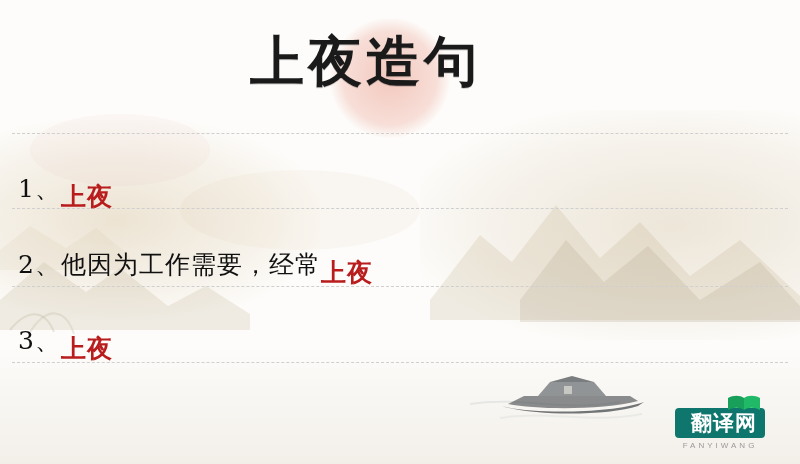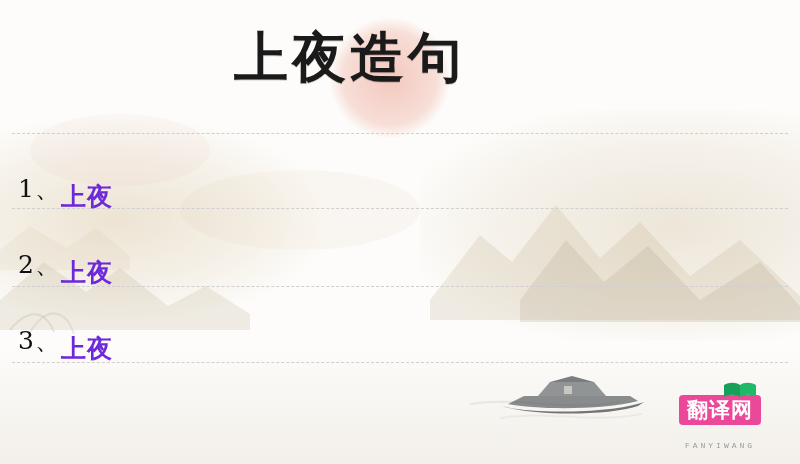--- a/index.html
+++ b/index.html
@@ -65,29 +65,29 @@
     inset: 0;
     width: 800px;
     height: 464px;
     opacity: 0.55;
   }
 
   
   .title {
     position: absolute;
     top: 28px;
-    left: 0;
+    left: 16px;
     width: 700px;
     text-align: center;
     font-size: 54px;
     line-height: 1.25;
     font-weight: bold;
     letter-spacing: 4px;
     color: #1a1a1a;
-    font-family: Liberation Mono, monospace;
+    font-family: Liberation Sans, sans-serif;
     text-shadow: 0 1px 0 rgba(0,0,0,0.18);
   }
 
   
   .rule {
     position: absolute;
     left: 12px;
     width: 776px;
     border-top: 1px dashed #cfcfcf;
     height: 0;
@@ -110,21 +110,21 @@
     align-items: center;
     font-size: 25px;
     color: #101010;
     letter-spacing: 1px;
     font-family: "DejaVu Serif", "Liberation Serif", serif;
   }
   .sentence .num {
     white-space: pre;
   }
   .kw {
-    color: #6d28d9;
+    color: #b91c1c;
     font-weight: bold;
     margin-top: 16px;
   }
 
   
   .boat {
     position: absolute;
     left: 498px;
     top: 372px;
     width: 150px;
@@ -135,46 +135,46 @@
   
   .logo {
     position: absolute;
     right: 16px;
     bottom: 14px;
     width: 128px;
     text-align: center;
   }
   .logo-box {
     display: inline-block;
-    background: #ec4899;
+    background: #0f766e;
     border-radius: 4px;
-    padding: 4px 8px 5px 8px;
+    padding: 4px 8px 5px 16px;
     position: relative;
   }
   .logo-book {
     position: absolute;
     right: 4px;
     top: -13px;
     width: 34px;
     height: 17px;
   }
   .logo-text {
     color: #ffffff;
     font-size: 21px;
     font-weight: bold;
     letter-spacing: 1px;
     line-height: 1;
     font-family: "DejaVu Serif", "Liberation Serif", serif;
   }
   .logo-sub {
-    margin-top: 16px;
+    margin-top: 3px;
     font-size: 8px;
     letter-spacing: 3px;
     color: #9a9a9a;
-    font-family: Liberation Mono, monospace;
+    font-family: Liberation Sans, sans-serif;
   }
 </style>
 </head>
 <body>
 
 <div class="page">
 
   <div class="bg-layer">
     <div class="sun"></div>
     <div class="wash-left"></div>
@@ -208,20 +208,21 @@
 
   <div class="sentences">
 
     <div class="sentence">
       <span class="num">1、</span>
       <span class="kw">上夜</span>
     </div>
 
     <div class="sentence">
       <span class="num">2、</span>
+      <span>他因为工作需要，经常</span>
       <span class="kw">上夜</span>
     </div>
 
     <div class="sentence">
       <span class="num">3、</span>
       <span></span>
       <span class="kw">上夜</span>
     </div>
 
   </div>

